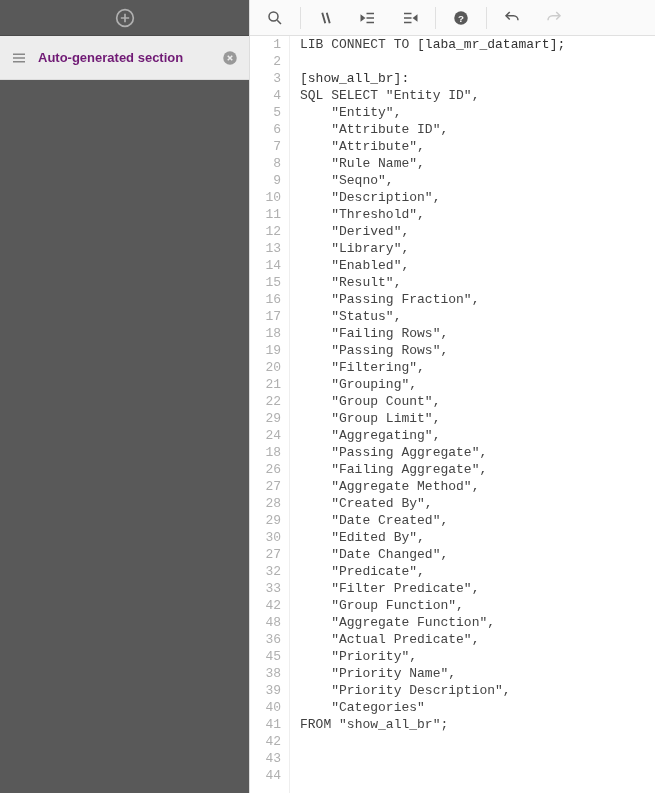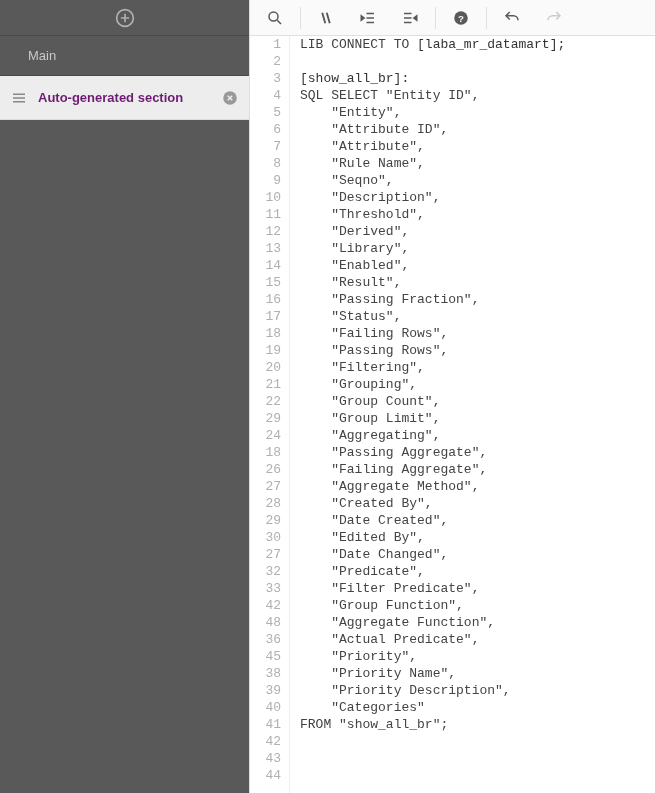--- a/index.html
+++ b/index.html
@@ -121,23 +121,20 @@
 <body>
 
 <div class="sidebar">
   <div class="sidebar-top">
     <span class="add-icon">
       <svg viewBox="0 0 24 24" fill="currentColor">
           <circle cx="12" cy="12" r="10" fill="none" stroke="currentColor" stroke-width="2"></circle>
           <path d="M12 7v10M7 12h10" stroke="currentColor" stroke-width="2"></path>
         </svg>
     </span>
-  </div>
-  <div class="tab-row">
-    <span>Main</span>
   </div>
   <div class="section-row">
     <span class="burger">
       <svg viewBox="0 0 24 24" stroke="currentColor" stroke-width="2">
           <path d="M4 7h16M4 12h16M4 17h16"></path>
         </svg>
     </span>
     <span class="flex-fill">Auto-generated section</span>
     <span class="close-x">
       <svg viewBox="0 0 24 24" fill="currentColor">

